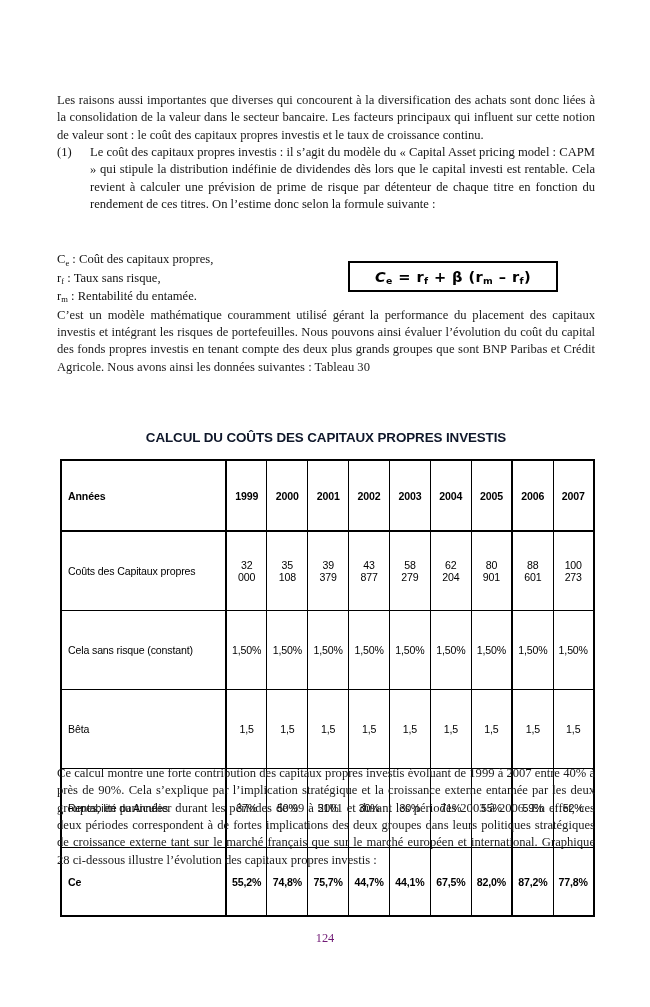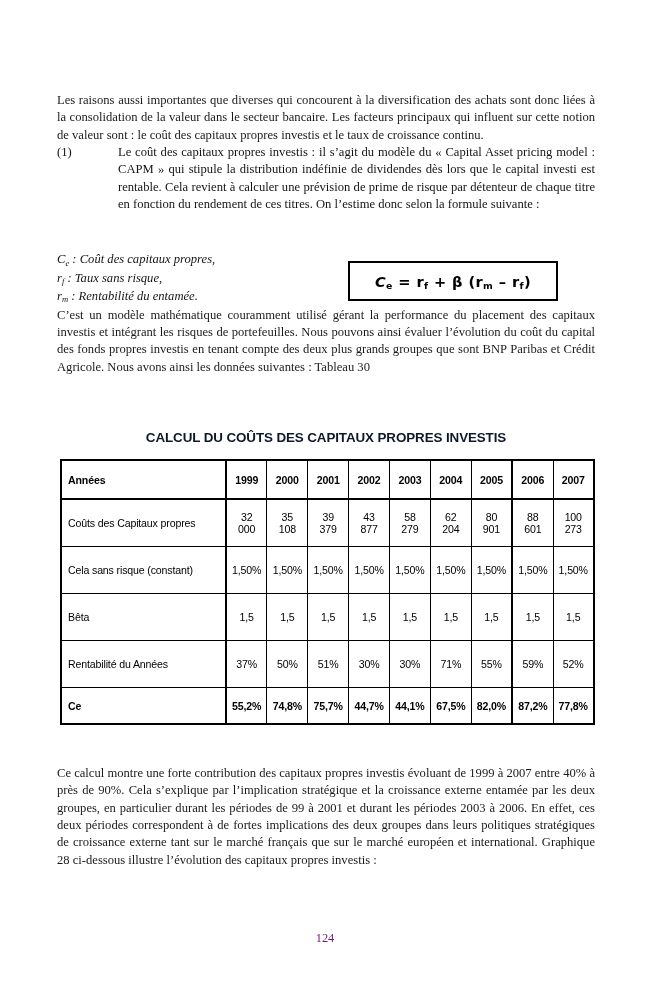--- a/index.html
+++ b/index.html
@@ -38,43 +38,41 @@
   }
   .num-marker {
     flex: 0 0 auto;
     width: 33px;
     text-align: left;
   }
   .num-text {
     flex: 1 1 auto;
     text-align: justify;
     text-justify: inter-word;
-    margin-left: 28px;
   }
   .defs {
     margin: 0;
     font-size: 12.6px;
     line-height: 17.4px;
-    font-style: italic;
   }
   .defs .defline {
     white-space: nowrap;
   }
   sub {
     font-size: 0.68em;
     vertical-align: baseline;
     position: relative;
     top: 0.26em;
   }
   .formula-box {
     position: absolute;
     left: 348px;
     top: 261px;
     width: 210px;
-    height: 40px;
+    height: 31px;
     border: 2.4px solid #000000;
     box-sizing: border-box;
     display: flex;
     align-items: center;
     justify-content: center;
     background: #ffffff;
   }
   .formula-text {
     font-family: "DejaVu Sans", sans-serif;
     font-size: 14.6px;
@@ -110,21 +108,21 @@
     border-collapse: collapse;
     table-layout: fixed;
     font-family: "Liberation Sans", "DejaVu Sans", sans-serif;
     font-size: 10.6px;
     color: #000000;
     background: #ffffff;
   }
   table.data-table td {
     border: 1px solid #000000;
     height: 46px;
-    padding: 0 5px;
+    padding: 16px 5px;
     text-align: center;
     vertical-align: middle;
     letter-spacing: -0.15px;
   }
   table.data-table td.rowlabel {
     text-align: left;
     padding-left: 6px;
     width: 152px;
   }
   table.data-table tr.header-row td {

